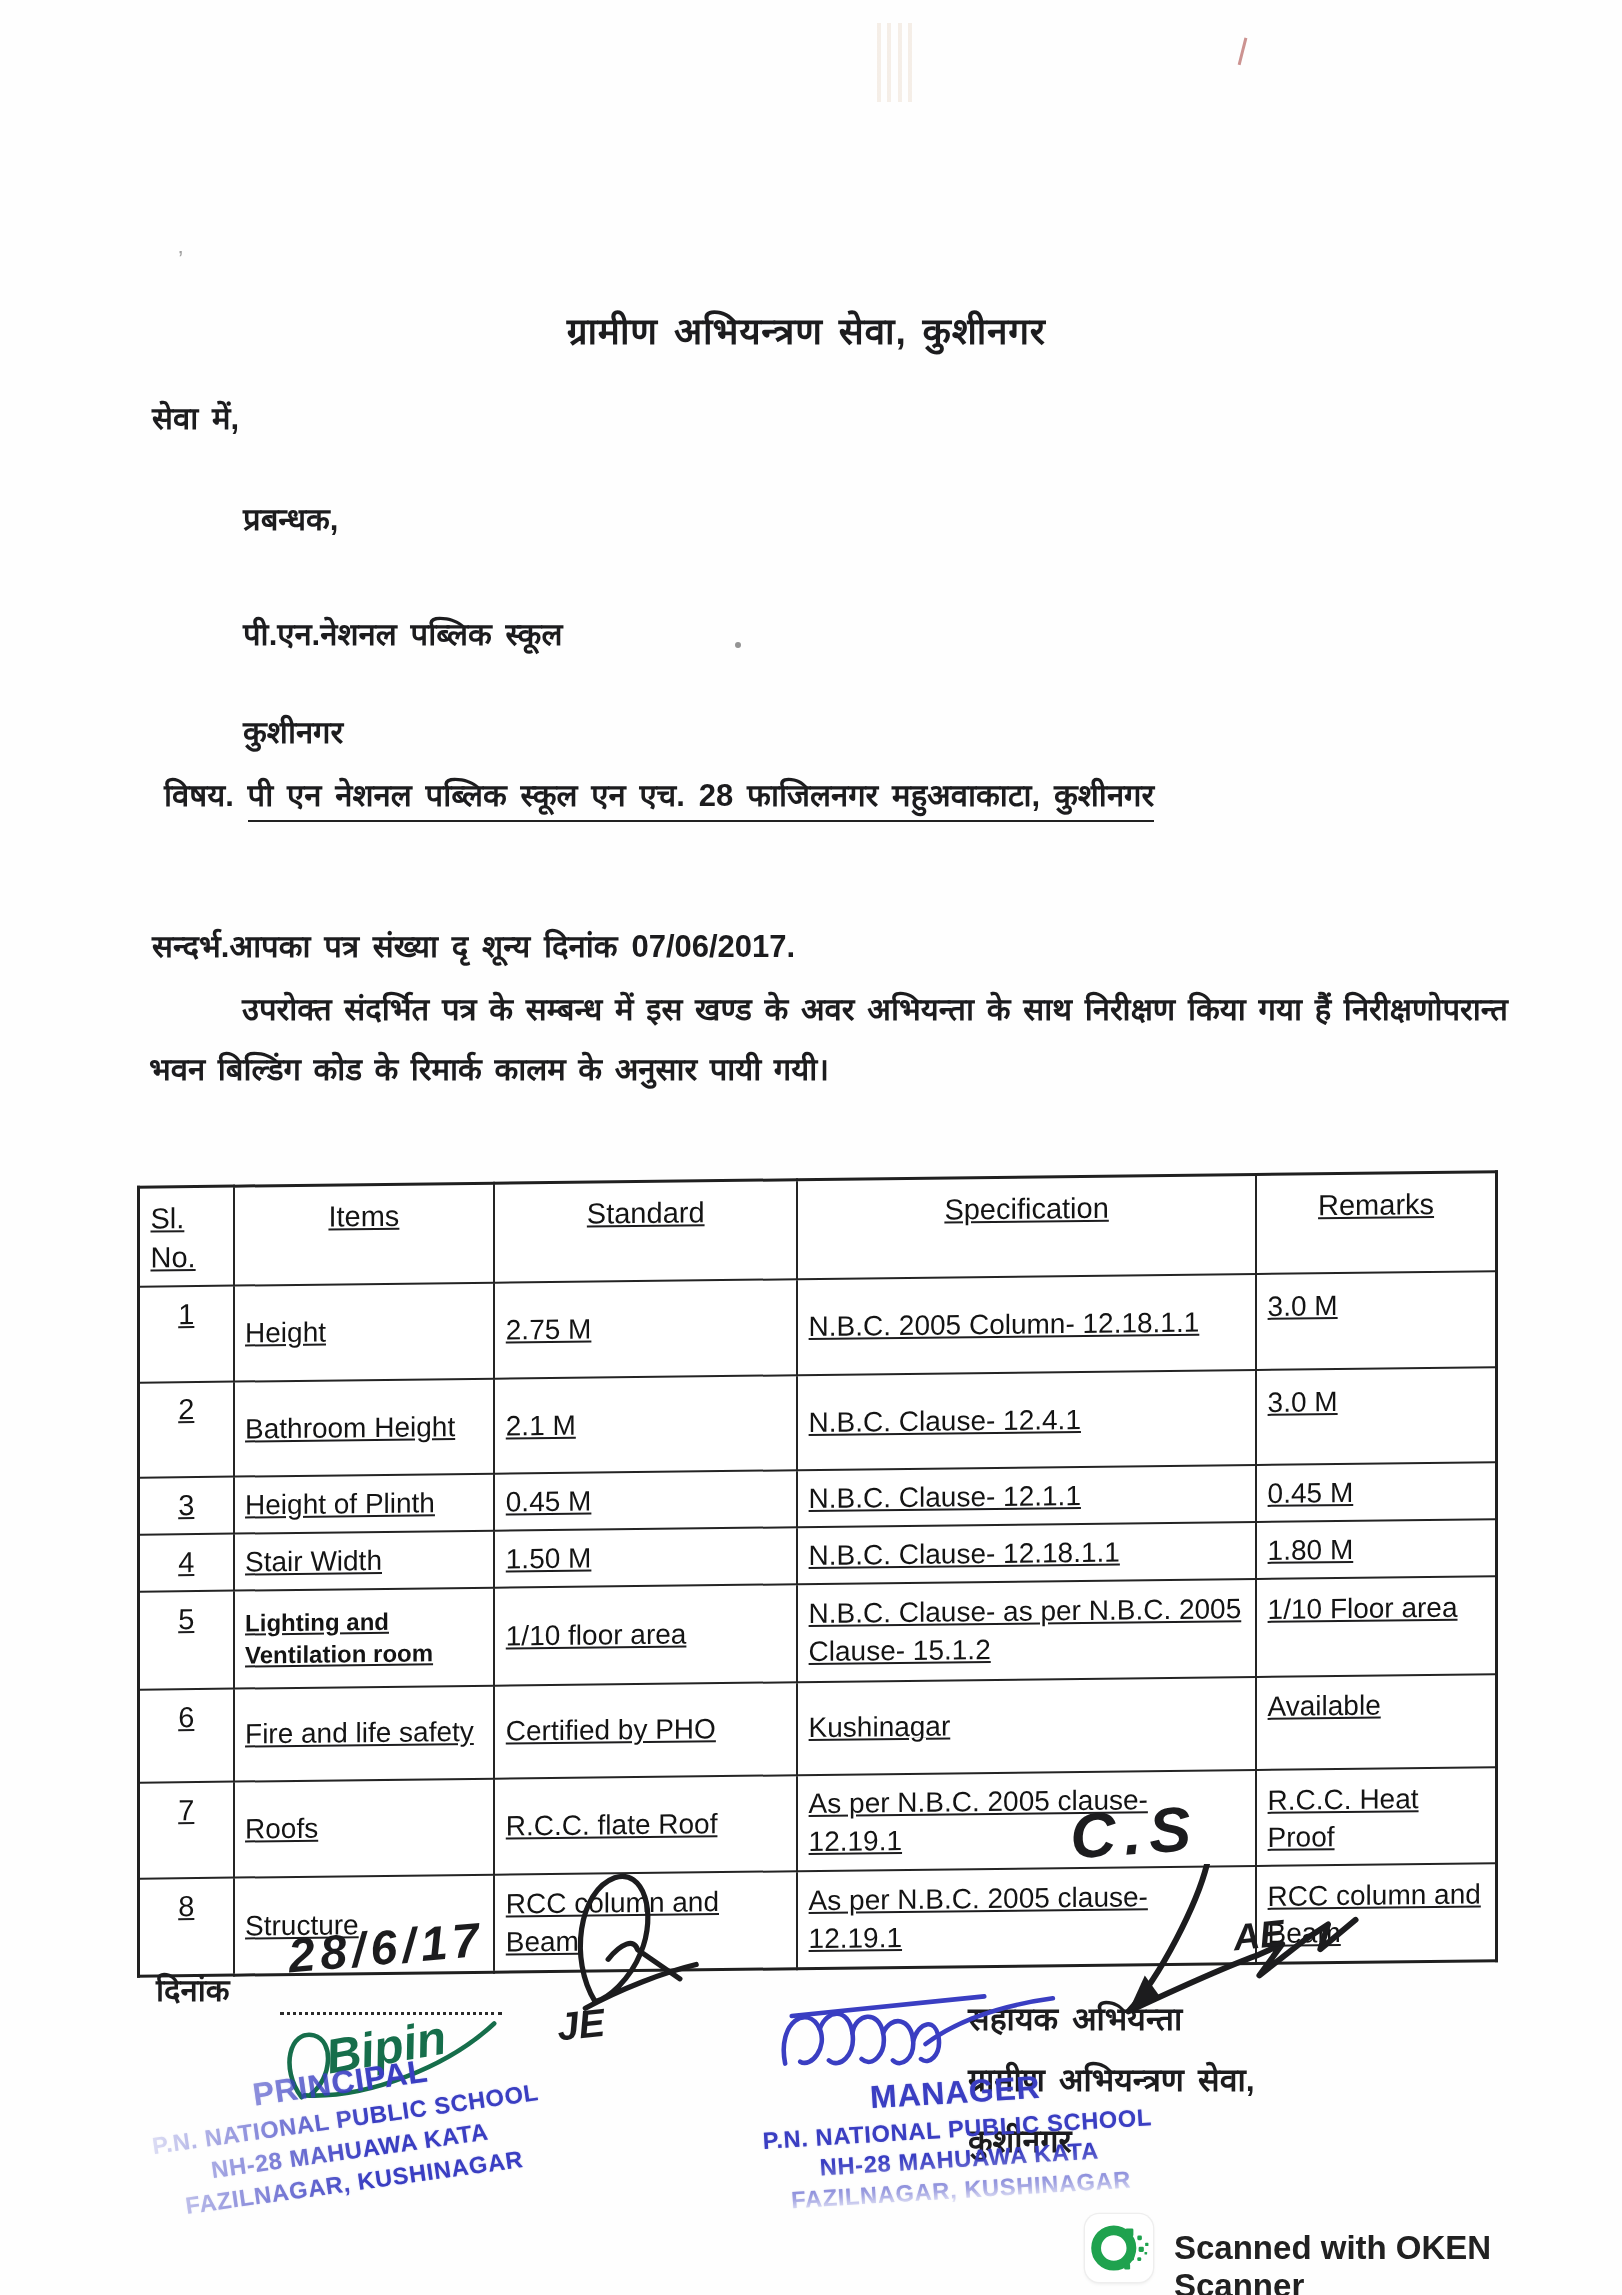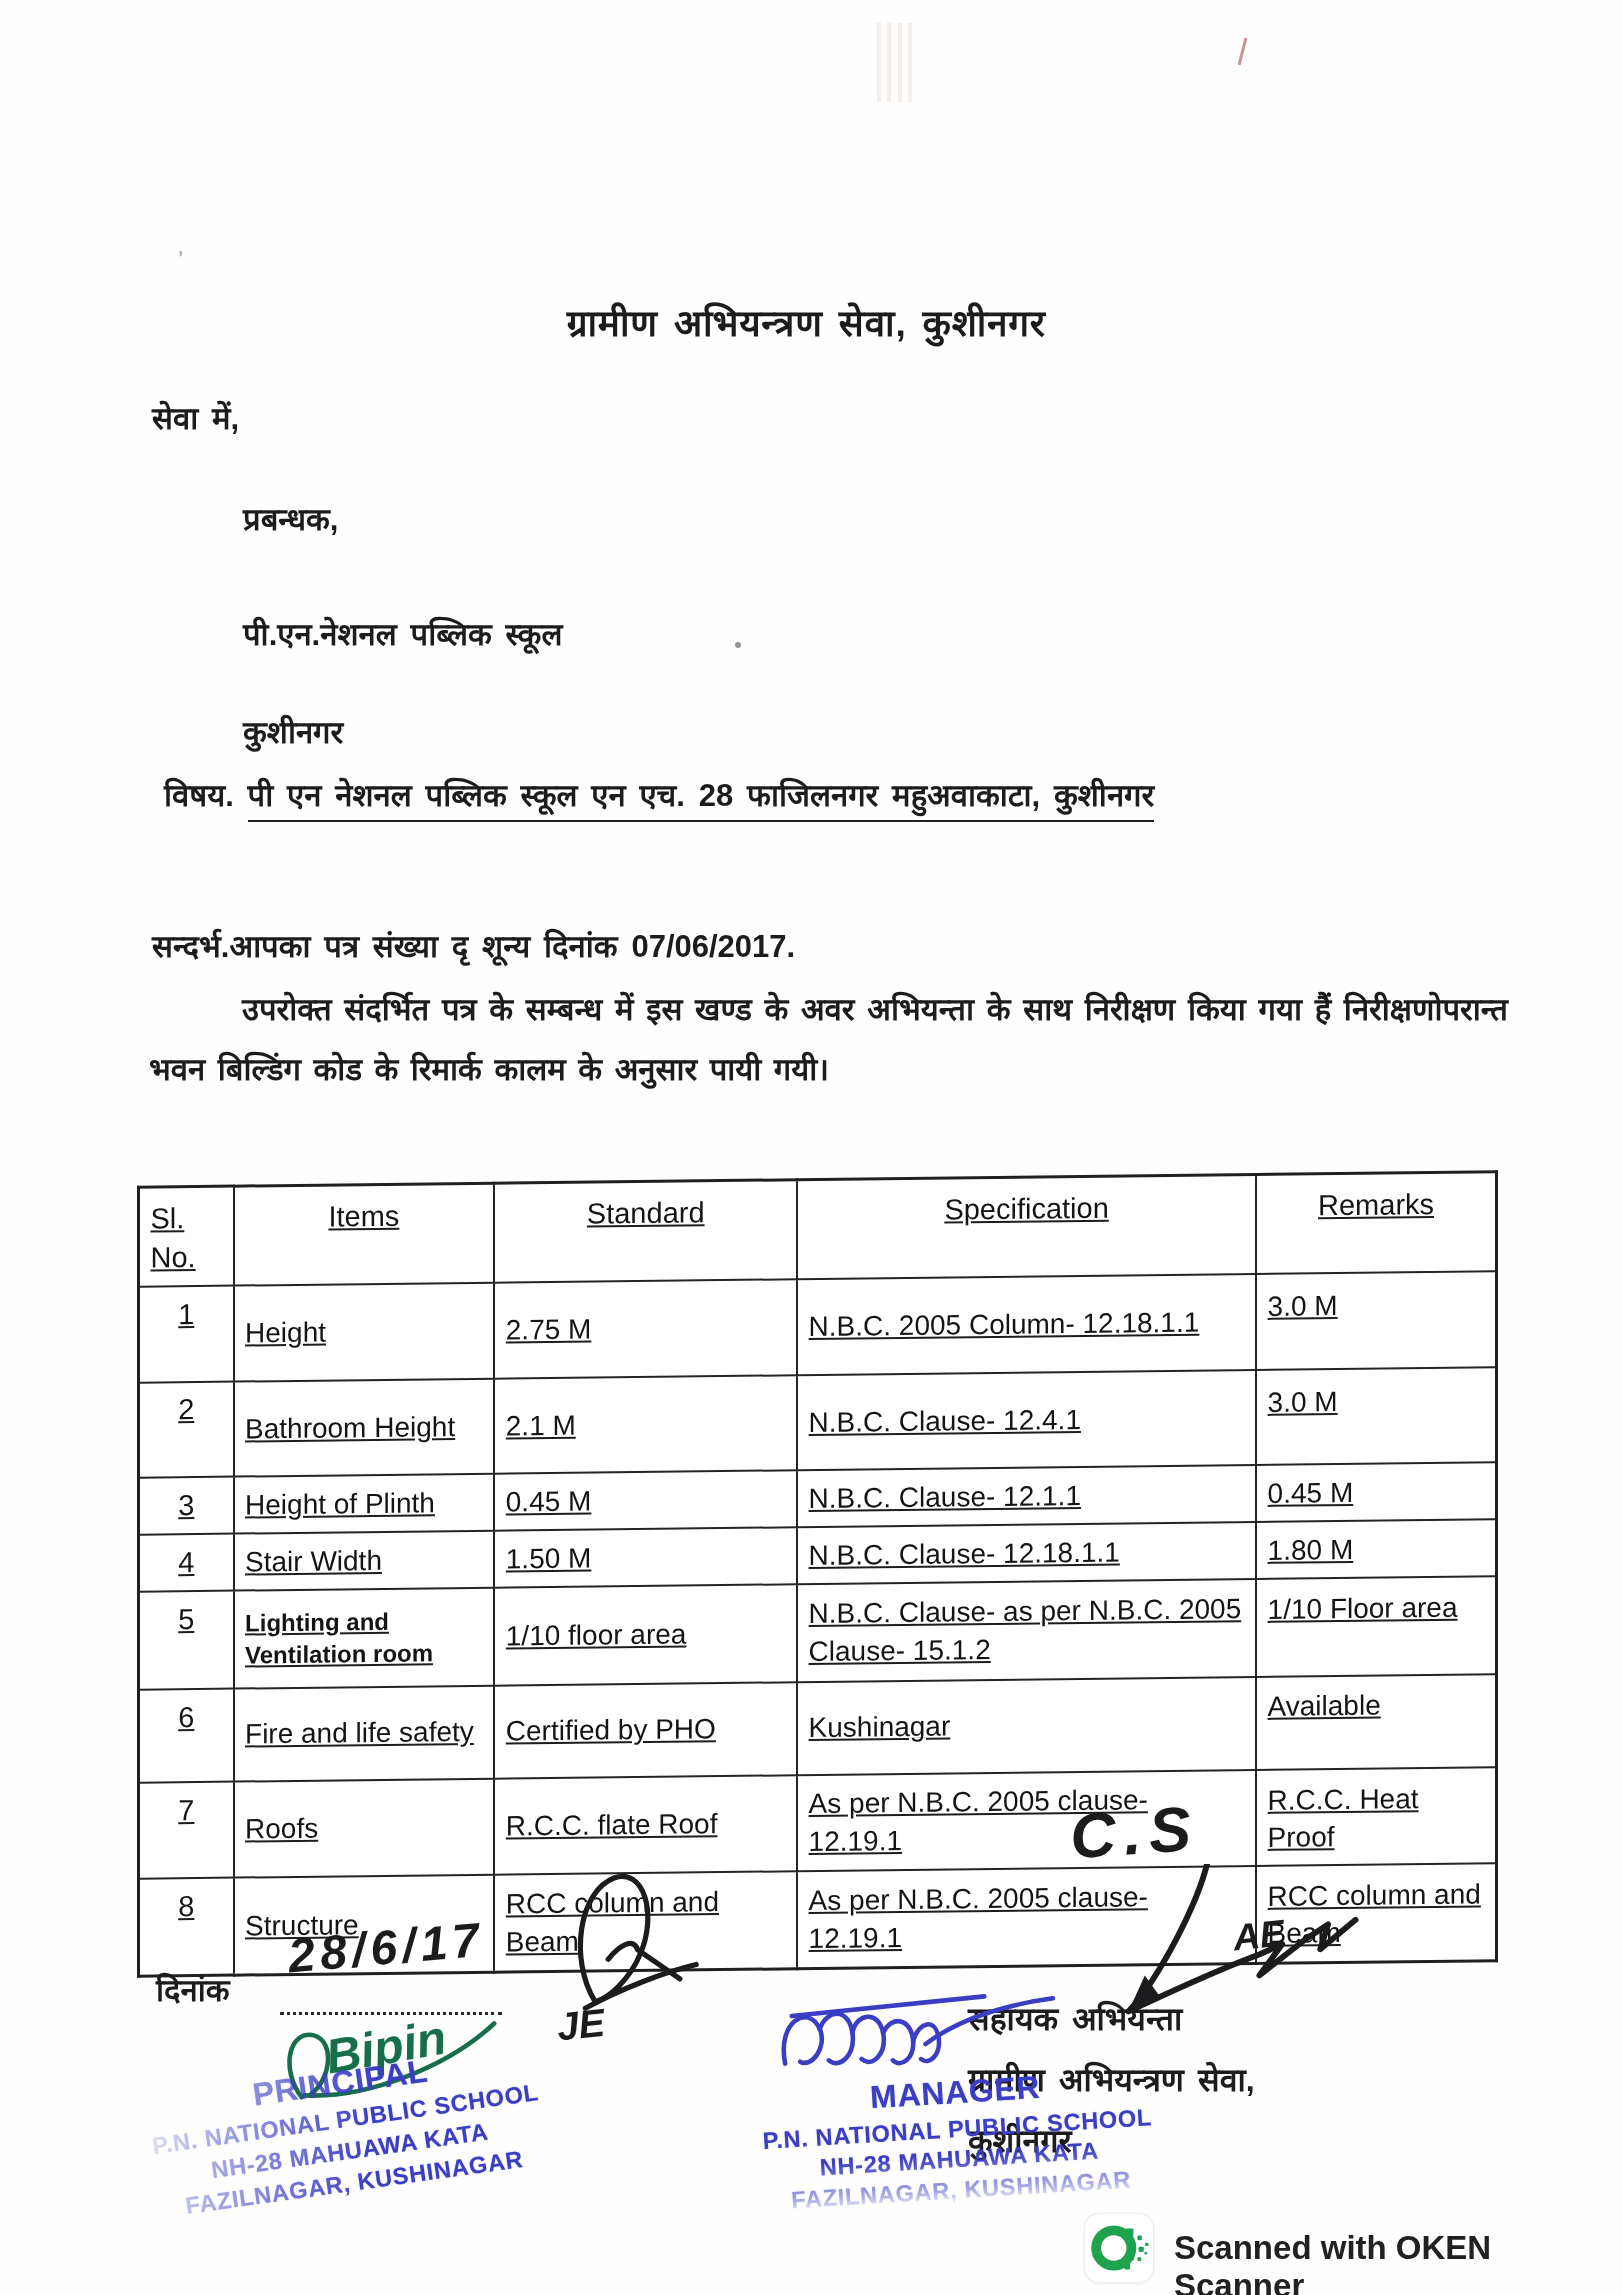--- a/index.html
+++ b/index.html
@@ -73,21 +73,21 @@
 <body>
 
 <div class="page">
 
   <div class="speck abs" style="left:877px;top:23px;width:39px;height:79px;background:repeating-linear-gradient(90deg,rgba(190,140,90,.28) 0 3.9px,transparent 3.9px 10.5px);opacity:.5;"></div>
   <div class="speck abs" style="left:1241px;top:38px;width:5.2px;height:27.5px;border-left:3.9px solid #a33a36;transform:rotate(14deg);"></div>
   <div class="speck abs" style="left:735px;top:642px;width:5.9px;height:5.9px;background:#3c3c3c;border-radius:50%;"></div>
   <div class="speck abs" style="left:196px;top:1832px;font-size:27.5px;color:#333;">,</div>
   <div class="speck abs" style="left:178px;top:247px;font-size:23.6px;color:#555;">’</div>
 
-  <div class="abs dev title" style="left:50%;top:296px;transform:translateX(-51%);text-align:center;">ग्रामीण अभियन्त्रण सेवा, कुशीनगर</div>
+  <div class="abs dev title" style="left:50%;top:304px;transform:translateX(-51%);text-align:center;">ग्रामीण अभियन्त्रण सेवा, कुशीनगर</div>
 
   <div class="abs dev line" style="left:152px;top:396px;">सेवा में,</div>
 
   <div class="abs dev line" style="left:243px;top:497px;">प्रबन्धक,</div>
   <div class="abs dev line" style="left:243px;top:568px;margin-top:44px;">पी.एन.नेशनल पब्लिक स्कूल</div>
   <div class="abs dev line" style="left:243px;top:710px;">कुशीनगर</div>
 
   <div class="abs dev line" style="left:164px;top:773px;">
     <span>विषय.</span>
     <span class="ul">पी एन नेशनल पब्लिक स्कूल एन एच. 28 फाजिलनगर महुअवाकाटा, कुशीनगर</span>

